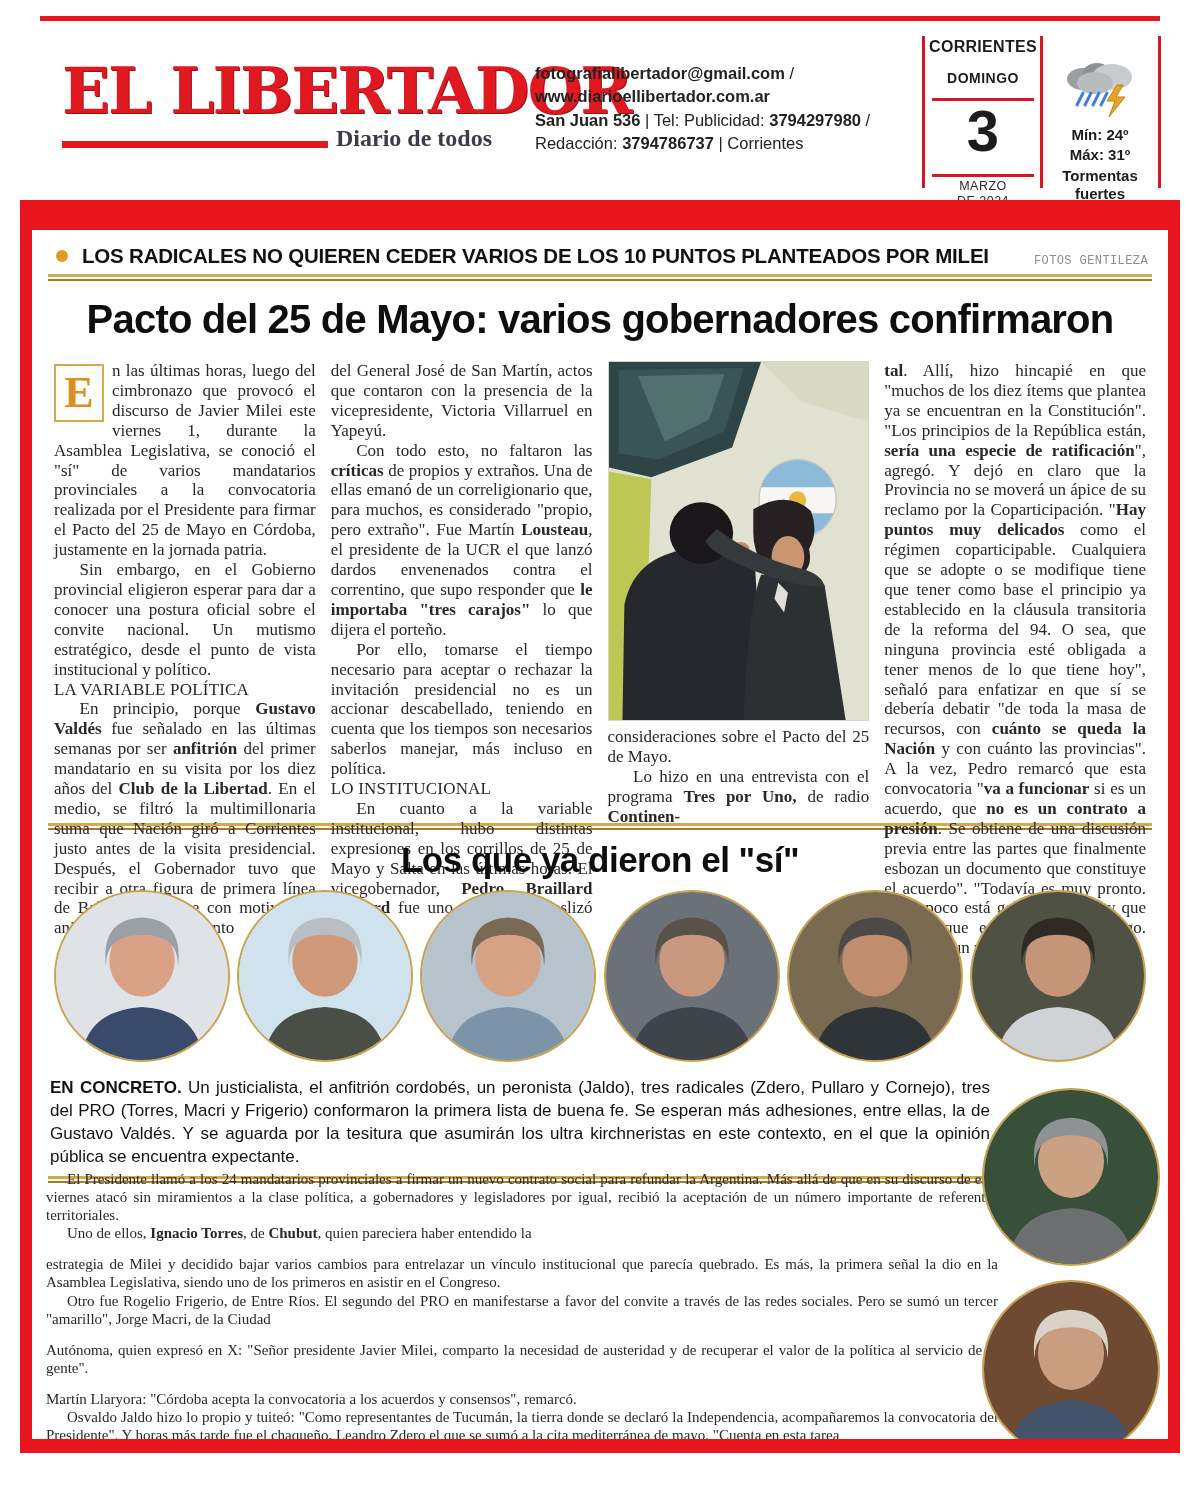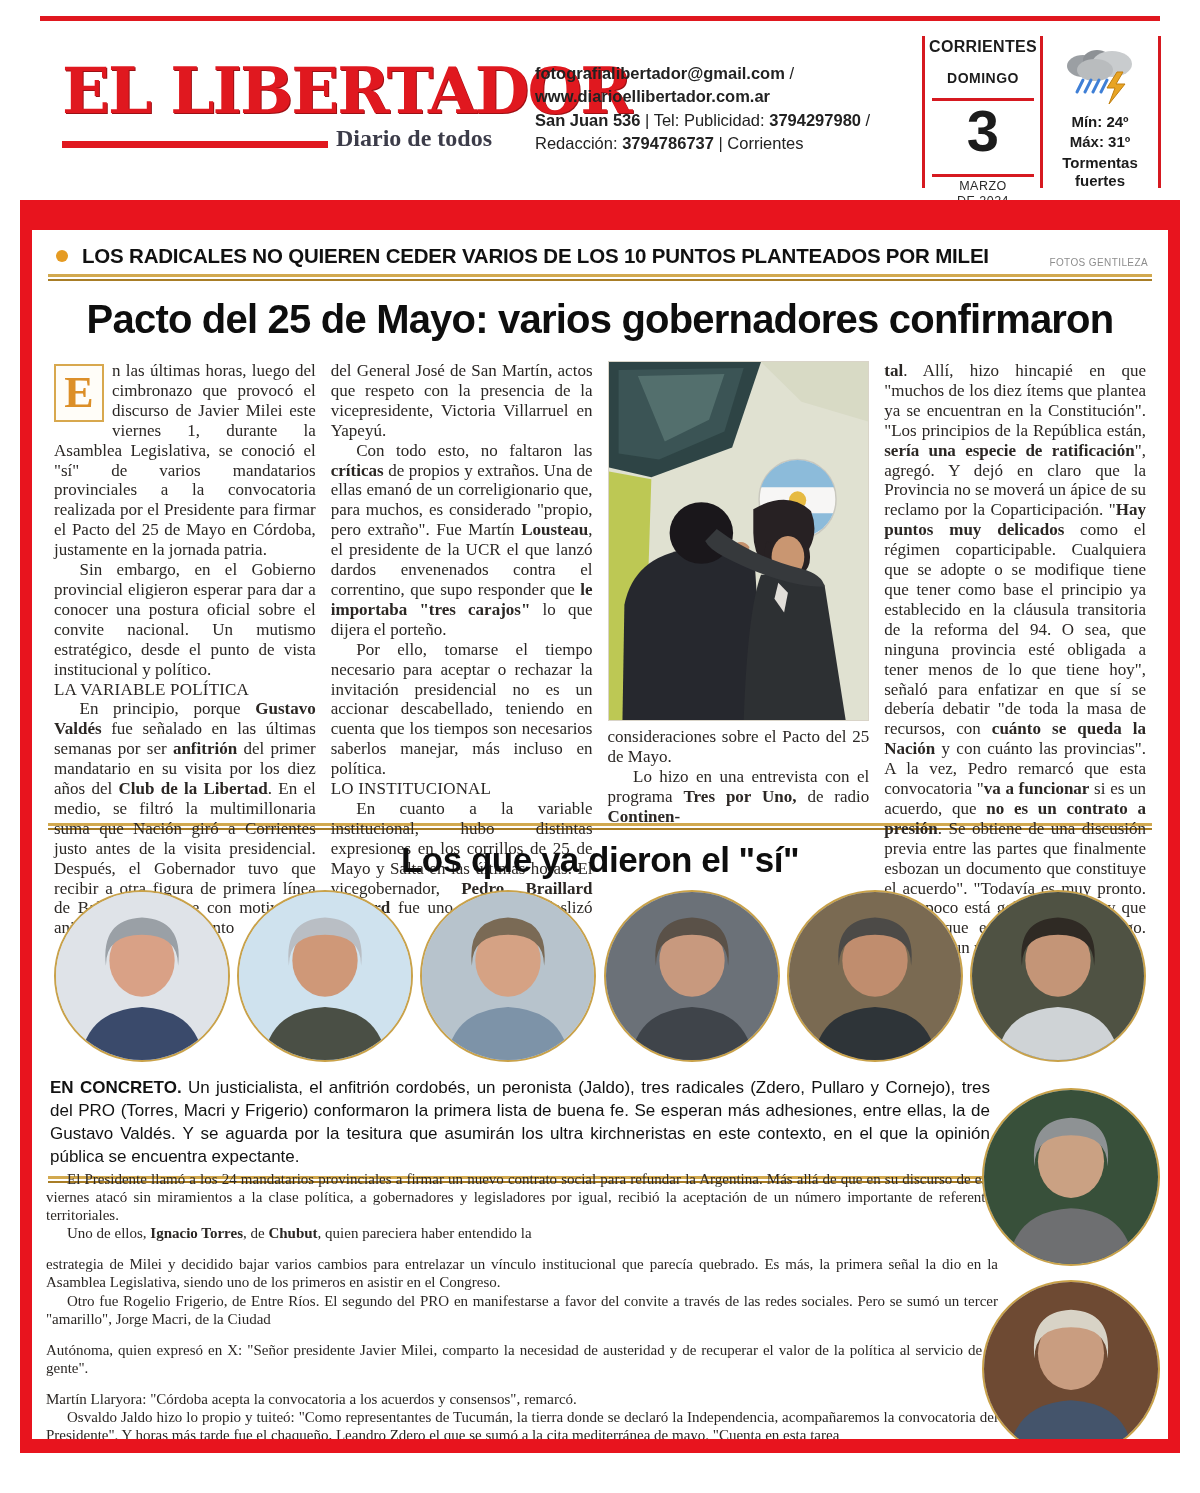--- a/index.html
+++ b/index.html
@@ -31,21 +31,21 @@
   .date-box {
     position:absolute; left:928px; top:38px; width:110px; text-align:center;
     font-family:"Liberation Sans", sans-serif; color:#1c1c1c;
   }
   .date-region { font-weight:bold; font-size:16px; letter-spacing:.3px; }
   .date-day { font-weight:bold; font-size:14px; margin-top:14px; letter-spacing:.5px; }
   .date-hr { height:3px; background:#d61920; margin:12px 4px 0 4px; }
   .date-num { font-weight:bold; font-size:58px; line-height:1.05; }
   .date-month { font-size:12.5px; letter-spacing:.5px; line-height:1.2; margin-top:2px; color:#2a2a2a; }
   .weather-box {
-    position:absolute; left:1044px; top:44px; width:112px; text-align:center;
+    position:absolute; left:1044px; top:57px; width:112px; text-align:center;
     font-family:"Liberation Sans", sans-serif; color:#1c1c1c;
   }
   .weather-icon { width:86px; height:64px; margin:0 auto; }
   .weather-line { font-weight:bold; font-size:15px; line-height:1.3; }
   .weather-cond { font-weight:bold; font-size:15px; line-height:1.2; margin-top:3px; }
 
   
   .frame {
     position:absolute; left:20px; top:200px; width:1160px; height:1253px;
     border:12px solid #e8141e; border-top-width:30px; border-bottom-width:14px;
@@ -53,21 +53,21 @@
   }
   .frame-content { position:relative; width:100%; height:100%; padding:10px 14px 0 14px; overflow:hidden; }
 
   
   .kicker-row { display:flex; align-items:center; padding:4px 6px 6px 10px; }
   .kicker-bullet { width:12px; height:12px; border-radius:50%; background:#e59b23; margin-right:14px; flex:none; }
   .kicker-text {
     font-family:"Liberation Sans", sans-serif; font-weight:bold; font-size:20.5px;
     letter-spacing:-0.2px; color:#111;
   }
-  .kicker-credit { margin-left:auto; font-family:Liberation Sans, sans-serif; font-size:10px; color:#8d8d8d; letter-spacing:.4px; align-self:flex-end; }
+  .kicker-credit { margin-left:auto; font-family:Liberation Mono, monospace; font-size:12px; color:#8d8d8d; letter-spacing:.4px; align-self:flex-end; }
   .gold-rule { height:7px; border-top:3px solid #d2a94f; border-bottom:2px solid #a87d26; margin:0 2px; }
 
   
   .headline {
     text-align:center; font-family:"Liberation Sans", sans-serif; font-weight:bold;
     font-size:40px; line-height:1.1; letter-spacing:-0.8px; color:#0e0e0e;
     margin:16px 0 14px 0;
   }
 
   
@@ -202,21 +202,21 @@
         <span class="dropcap-box">
               <span>E</span>
             </span><span>n las últimas horas, luego del cimbronazo que provocó el discurso de Javier Milei este viernes 1, durante la Asamblea Legislativa, se conoció el "sí" de varios mandatarios provinciales a la convocatoria realizada por el Presidente para firmar el Pacto del 25 de Mayo en Córdoba, justamente en la jornada patria.</span>
       </p>
       <p class="ind">Sin embargo, en el Gobierno provincial eligieron esperar para dar a conocer una postura oficial sobre el convite nacional. Un mutismo estratégico, desde el punto de vista institucional y político.</p>
       <p class="subhead">LA VARIABLE POLÍTICA</p>
       <p class="ind">En principio, porque <b>Gustavo Valdés</b> fue señalado en las últimas semanas por ser <b>anfitrión</b> del primer mandatario en su visita por los diez años del <b>Club de la Libertad</b>. En el medio, se filtró la multimillonaria suma que Nación giró a Corrientes justo antes de la visita presidencial. Después, el Gobernador tuvo que recibir a otra figura de primera línea de Balcarce 50. Fue con motivo del aniversario del nacimiento</p>
     </div>
 
     <div class="col">
-      <p>del General José de San Martín, actos que respeto con la presencia de la vicepresidente, Victoria Villarruel en Yapeyú.</p>
+      <p>del General José de San Martín, actos que contaron con la presencia de la vicepresidente, Victoria Villarruel en Yapeyú.</p>
       <p class="ind">Con todo esto, no faltaron las <b>críticas</b> de propios y extraños. Una de ellas emanó de un correligionario que, para muchos, es considerado "propio, pero extraño". Fue Martín <b>Lousteau</b>, el presidente de la UCR el que lanzó dardos envenenados contra el correntino, que supo responder que <b>le importaba "tres carajos"</b> lo que dijera el porteño.</p>
       <p class="ind">Por ello, tomarse el tiempo necesario para aceptar o rechazar la invitación presidencial no es un accionar descabellado, teniendo en cuenta que los tiempos son necesarios saberlos manejar, más incluso en política.</p>
       <p class="subhead">LO INSTITUCIONAL</p>
       <p class="ind">En cuanto a la variable institucional, hubo distintas expresiones en los corrillos de 25 de Mayo y Salta en las últimas horas. El vicegobernador, <b>Pedro Braillard Poccard</b> fue uno de los que deslizó algunas</p>
     </div>
 
     <div class="col photo-col">
       <svg class="main-photo" viewBox="0 0 270 360" preserveAspectRatio="none">
         <rect width="270" height="360" fill="#e7e9da"></rect>
         <path d="M0,0 L158,0 L128,86 L44,116 L0,106 Z" fill="#2c4446"></path>

